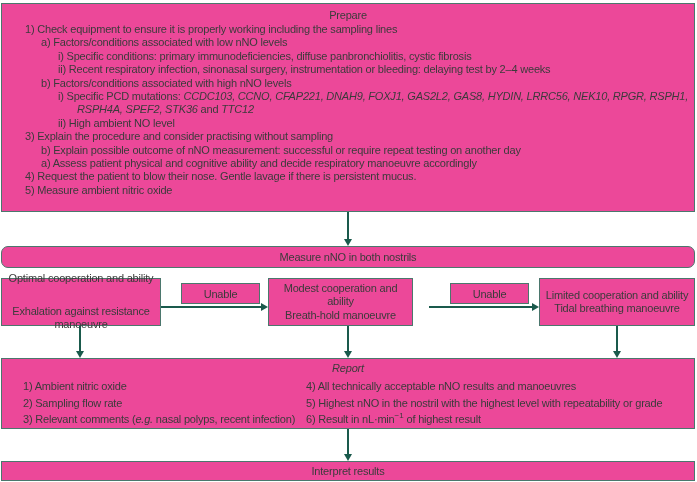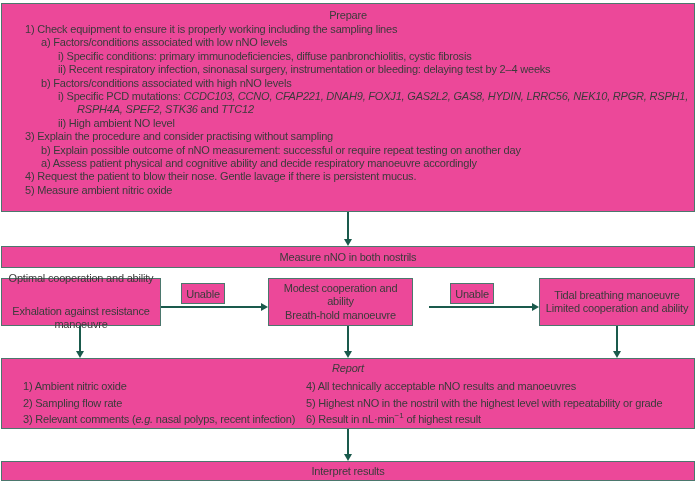--- a/index.html
+++ b/index.html
@@ -10,26 +10,26 @@
   }
   .box{position:absolute;border:1px solid var(--border,#4b776d);background:#ec4899;box-sizing:border-box;}
   .prepare{left:1px;top:3px;width:694px;height:209px;padding-top:4px;}
   .box-title{text-align:center;line-height:15px;}
   .line{line-height:13.4px;}
   .indent-1{padding-left:23px;}
   .indent-2{padding-left:39px;}
   .indent-3{padding-left:75px;text-indent:-19px;}
   .it{font-style:italic;}
   sup{font-size:8px;letter-spacing:0;line-height:0;}
-  .measure{left:1px;top:246px;width:694px;height:22px;display:flex;align-items:center;justify-content:center;}
+  .measure{left:1px;top:246px;width:694px;height:22px;display:flex;align-items:center;justify-content:center;border-radius:7px;}
   .opt{top:278px;height:48px;display:flex;flex-direction:column;align-items:center;justify-content:center;text-align:center;line-height:13.5px;padding:0 3px;}
   .opt1{left:1px;width:160px;gap:19px;}
   .opt2{left:268px;width:145px;}
   .opt3{left:539px;width:156px;}
-  .unable{top:283px;width:44px;height:21px;display:flex;align-items:center;justify-content:center;}
+  .unable{top:283px;width:79px;height:21px;display:flex;align-items:center;justify-content:center;}
   .unable1{left:181px;}
   .unable2{left:450px;}
   .report{left:1px;top:358px;width:694px;height:71px;}
   .report-col{position:absolute;top:19px;}
   .report-col .line{line-height:16.5px;}
   .col-left{left:21px;}
   .col-right{left:304px;}
   .interpret{left:1px;top:461px;width:694px;height:20px;display:flex;align-items:center;justify-content:center;}
   .arrow-v{position:absolute;width:2px;background:var(--arrow,#1a5a4c);}
   .arrow-v::after{content:"";position:absolute;left:50%;transform:translateX(-50%);bottom:-7px;
@@ -81,22 +81,22 @@
     <span>Modest cooperation and ability</span>
     <span>Breath-hold manoeuvre</span>
   </div>
 
   <div class="box unable unable2">
     <span>Unable</span>
   </div>
   <div class="arrow-h" style="left:429px;top:306px;width:103px;"></div>
 
   <div class="box opt opt3">
+    <span>Limited cooperation and ability</span>
     <span>Tidal breathing manoeuvre</span>
-    <span>Limited cooperation and ability</span>
   </div>
 
   <div class="arrow-v" style="left:79px;top:326px;height:25px;"></div>
   <div class="arrow-v" style="left:347px;top:326px;height:25px;"></div>
   <div class="arrow-v" style="left:616px;top:326px;height:25px;"></div>
 
   <div class="box report">
     <div class="box-title" style="margin-top:2px;font-style:italic;">Report</div>
     <div class="report-col col-left">
         <div class="line"><span>1) Ambient nitric oxide</span></div>

